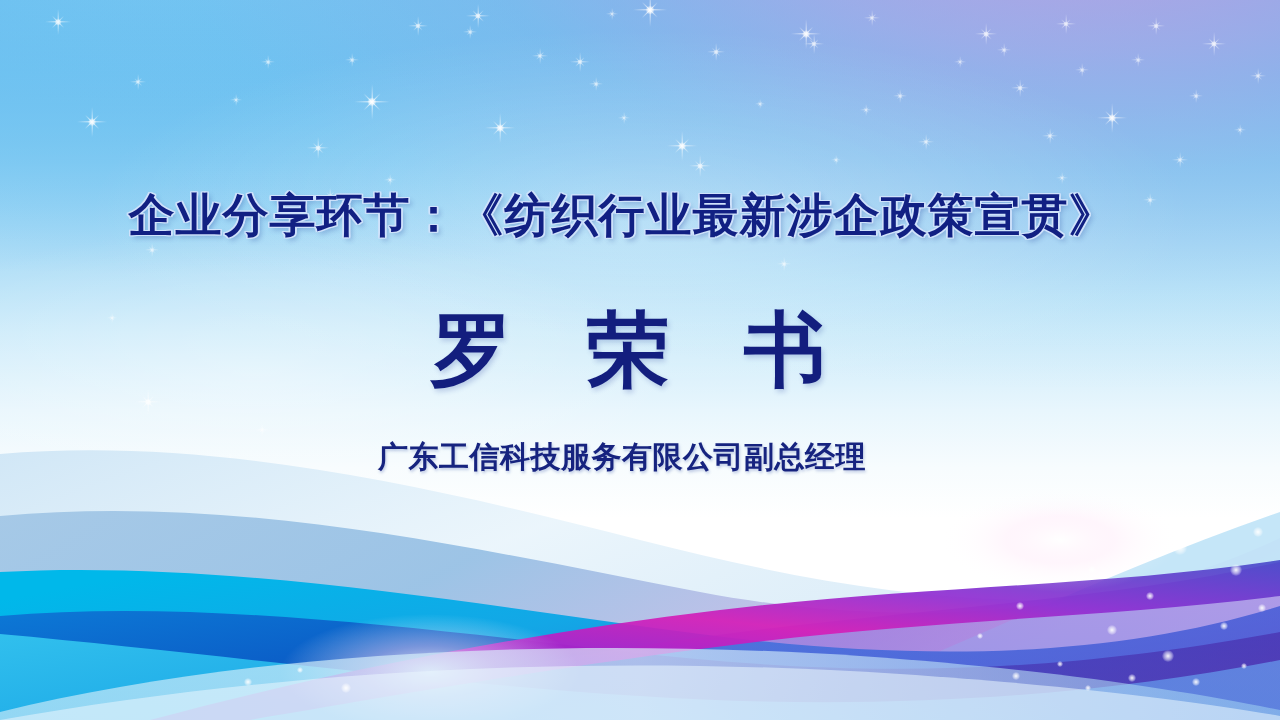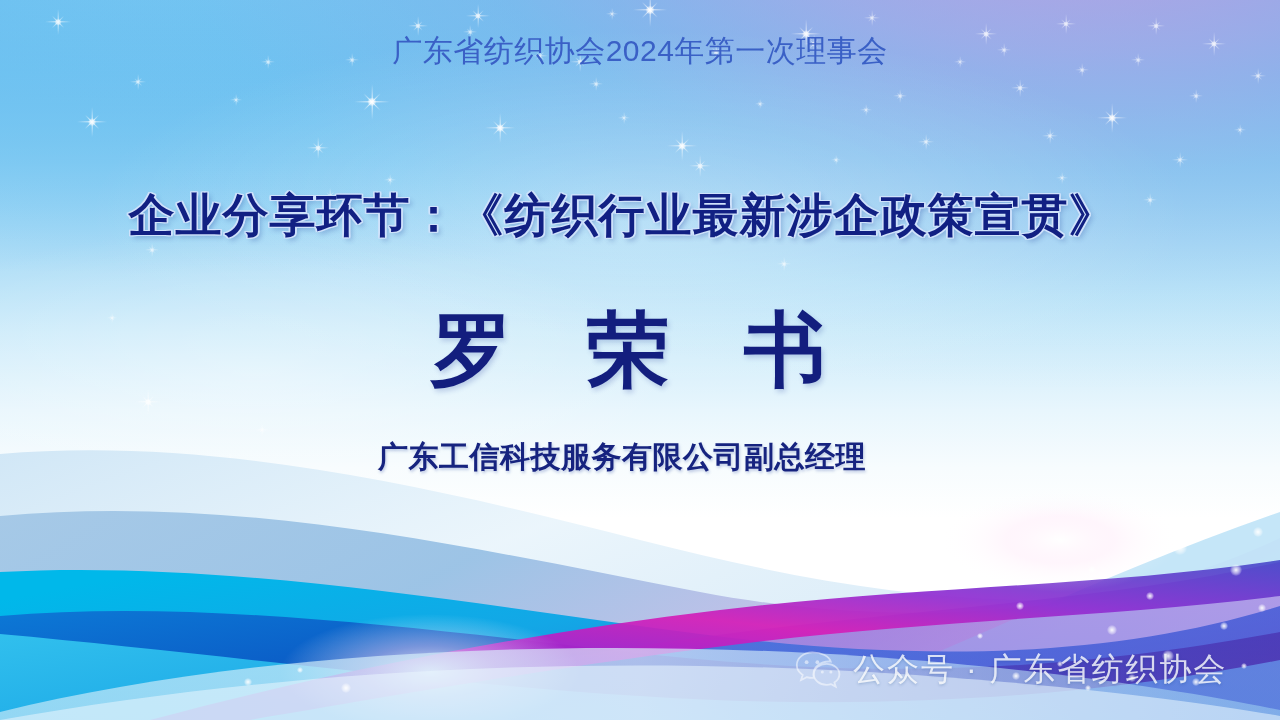--- a/index.html
+++ b/index.html
@@ -681,35 +681,21 @@
         <b style="left: 341px; top: 263px; width: 10px; height: 10px;"></b>
         <b style="left: 1085px; top: 265px; width: 6px; height: 6px;"></b>
         <b style="left: 1192px; top: 258px; width: 8px; height: 8px;"></b>
         <b style="left: 1241px; top: 243px; width: 6px; height: 6px;"></b>
         <b style="left: 1016px; top: 182px; width: 8px; height: 8px;"></b>
         <b style="left: 977px; top: 213px; width: 6px; height: 6px;"></b>
         <b style="left: 1258px; top: 184px; width: 8px; height: 8px;"></b>
       </div>
   </div>
 
-  <div class="header-line">广东省纺织协会2024年第一次理事会</div>
 
   <div class="main-title">企业分享环节：《纺织行业最新涉企政策宣贯》</div>
 
   <div class="speaker-name">罗 荣 书</div>
 
   <div class="speaker-role">广东工信科技服务有限公司副总经理</div>
 
-  <div class="watermark">
-    <span class="wm-icon">
-      <svg viewBox="0 0 46 40" xmlns="http://www.w3.org/2000/svg">
-        <path d="M17.2 2.4C8.6 2.4 1.8 8.1 1.8 15.1c0 4 2.3 7.6 5.9 9.9l-1.6 5 5.6-2.9c1.7.5 3.6.8 5.5.8.6 0 1.2 0 1.8-.1-.4-1.1-.6-2.3-.6-3.5 0-7.1 7-12.8 15.6-12.8.6 0 1.1 0 1.7.1C34.3 6.2 26.6 2.4 17.2 2.4z" fill="none" stroke="#ffffff" stroke-width="1.8" opacity="0.85"></path>
-        <circle cx="11.6" cy="12.2" r="1.9" fill="#ffffff" opacity="0.85"></circle>
-        <circle cx="22.4" cy="12.2" r="1.9" fill="#ffffff" opacity="0.85"></circle>
-        <path d="M44.4 24.3c0-5.8-5.7-10.5-12.8-10.5s-12.8 4.7-12.8 10.5c0 5.8 5.7 10.5 12.8 10.5 1.6 0 3.1-.2 4.5-.6l4.6 2.4-1.3-4.1c3-1.9 5-4.8 5-8.2z" fill="none" stroke="#ffffff" stroke-width="1.8" opacity="0.85"></path>
-        <circle cx="27.3" cy="22.1" r="1.5" fill="#ffffff" opacity="0.85"></circle>
-        <circle cx="35.9" cy="22.1" r="1.5" fill="#ffffff" opacity="0.85"></circle>
-      </svg>
-    </span>
-    <span class="wm-text">公众号 · 广东省纺织协会</span>
-  </div>
 
 </div>
 
 </body></html>

